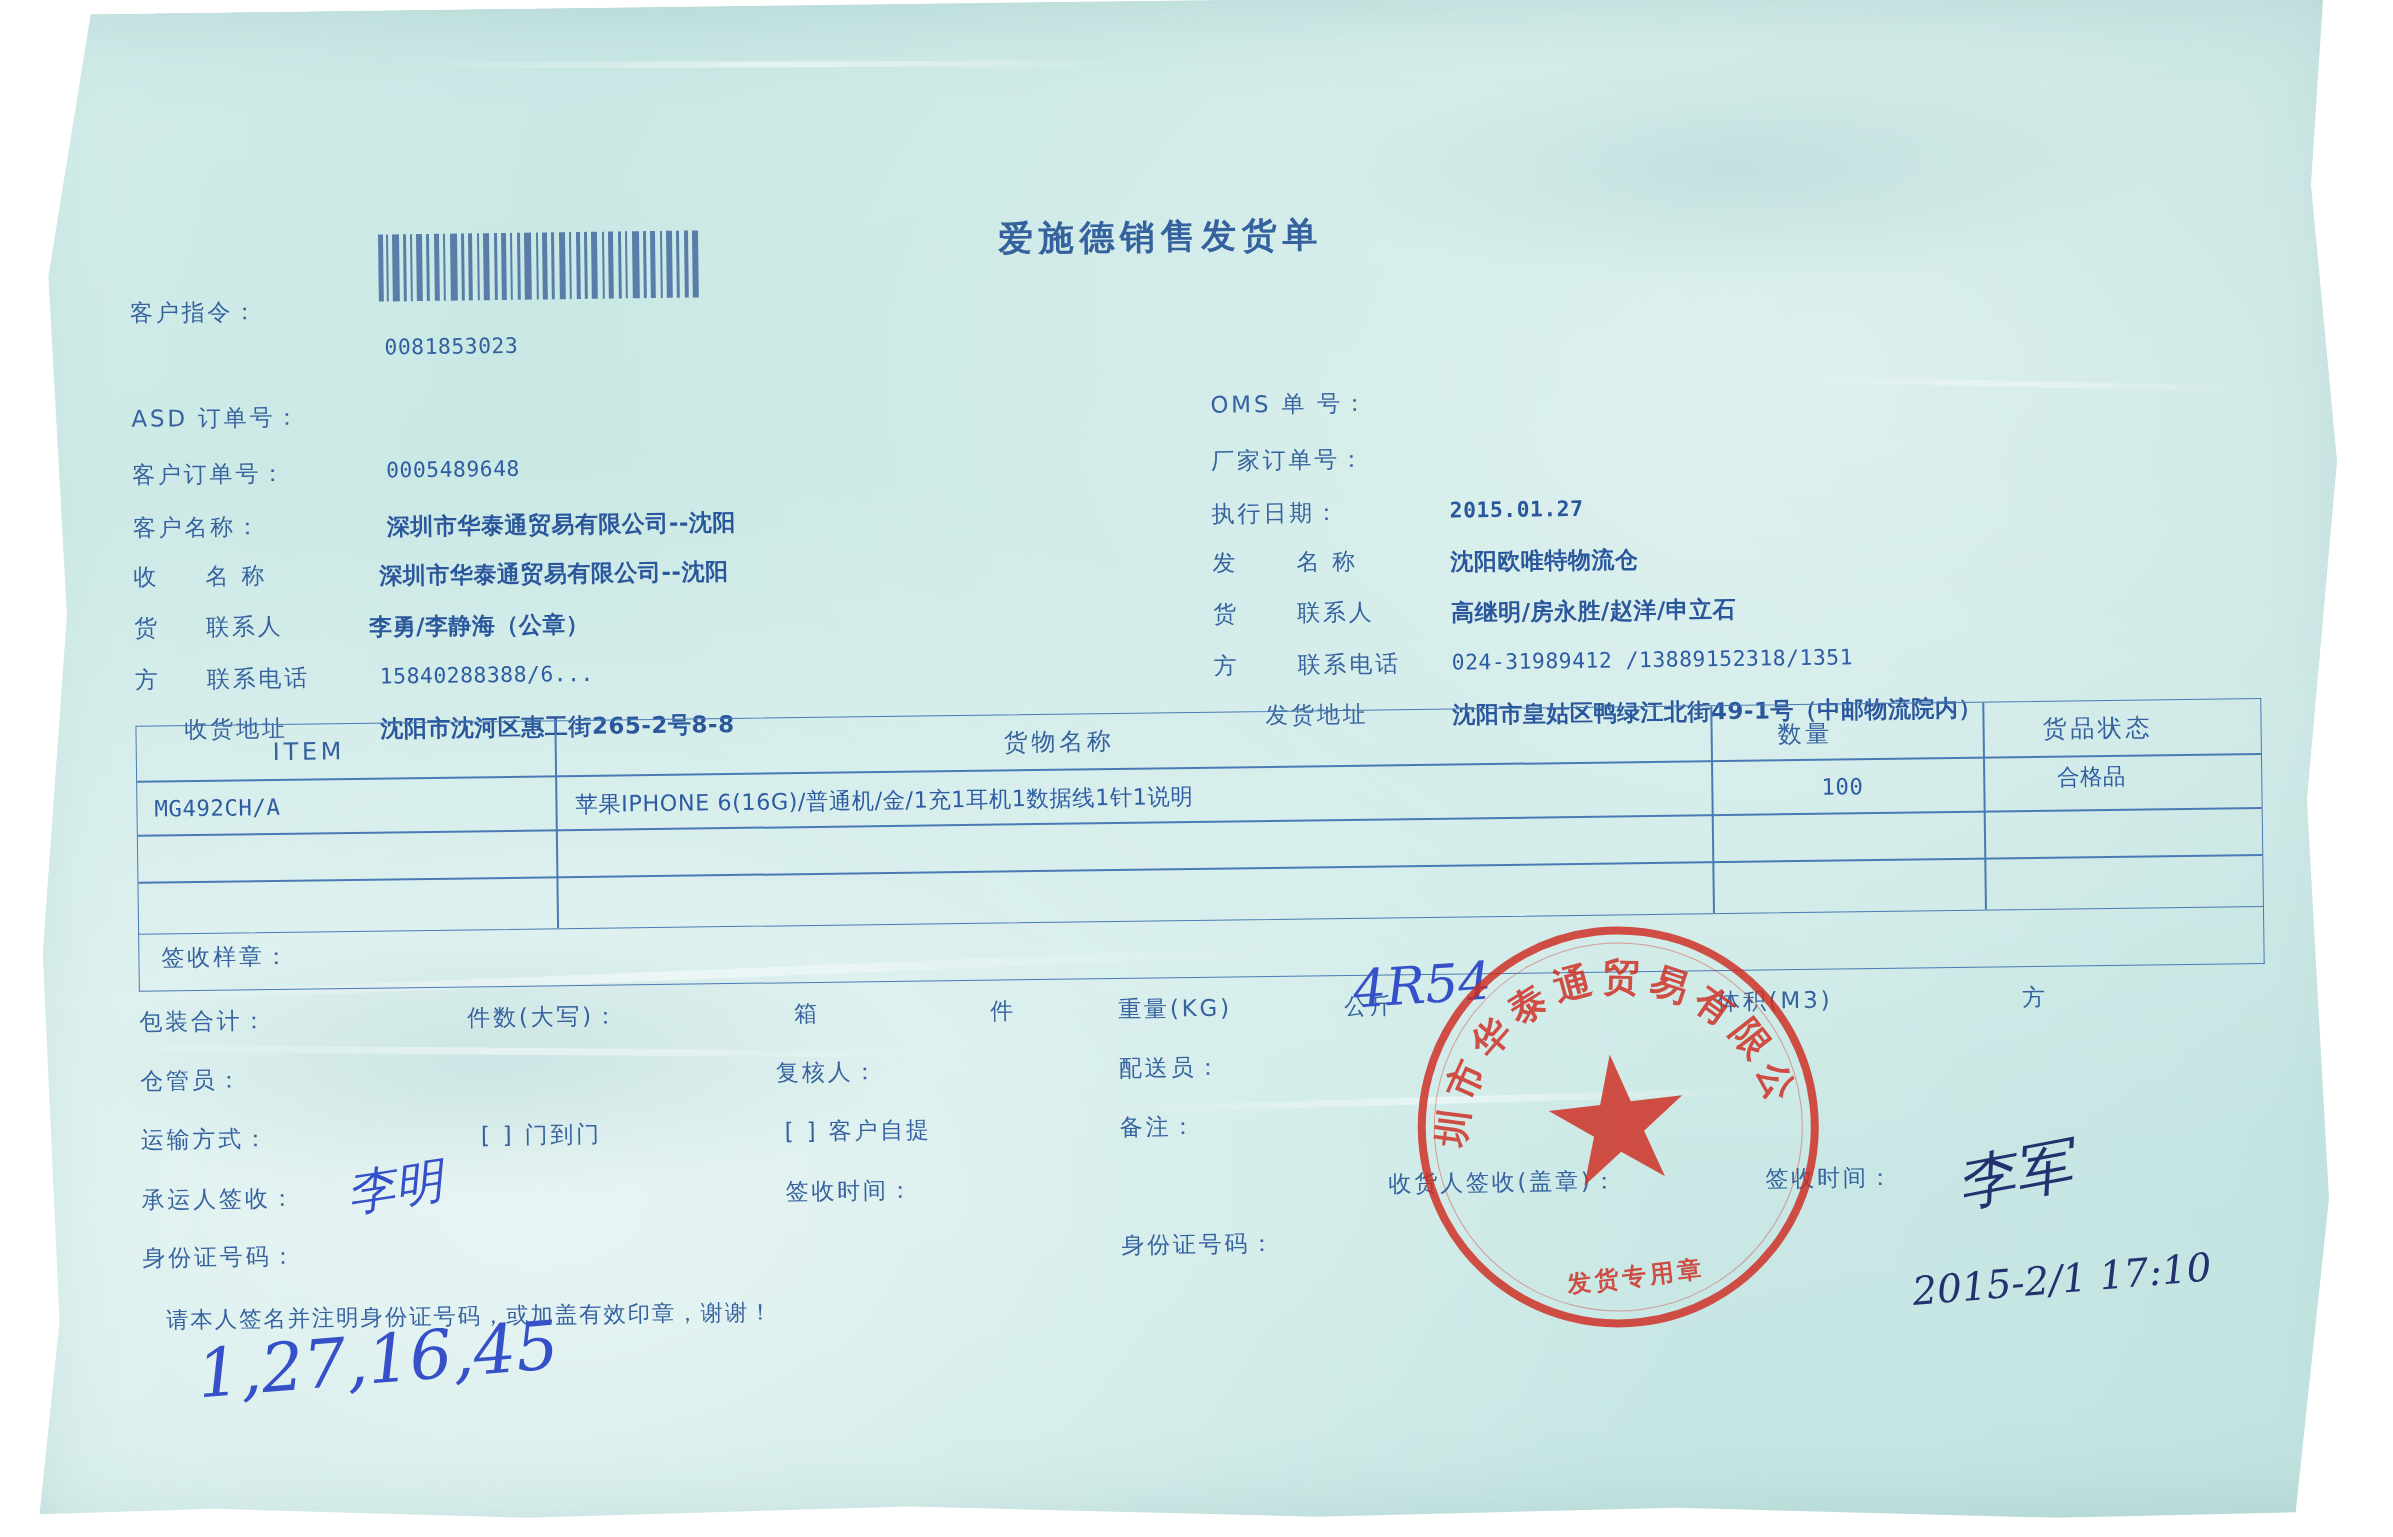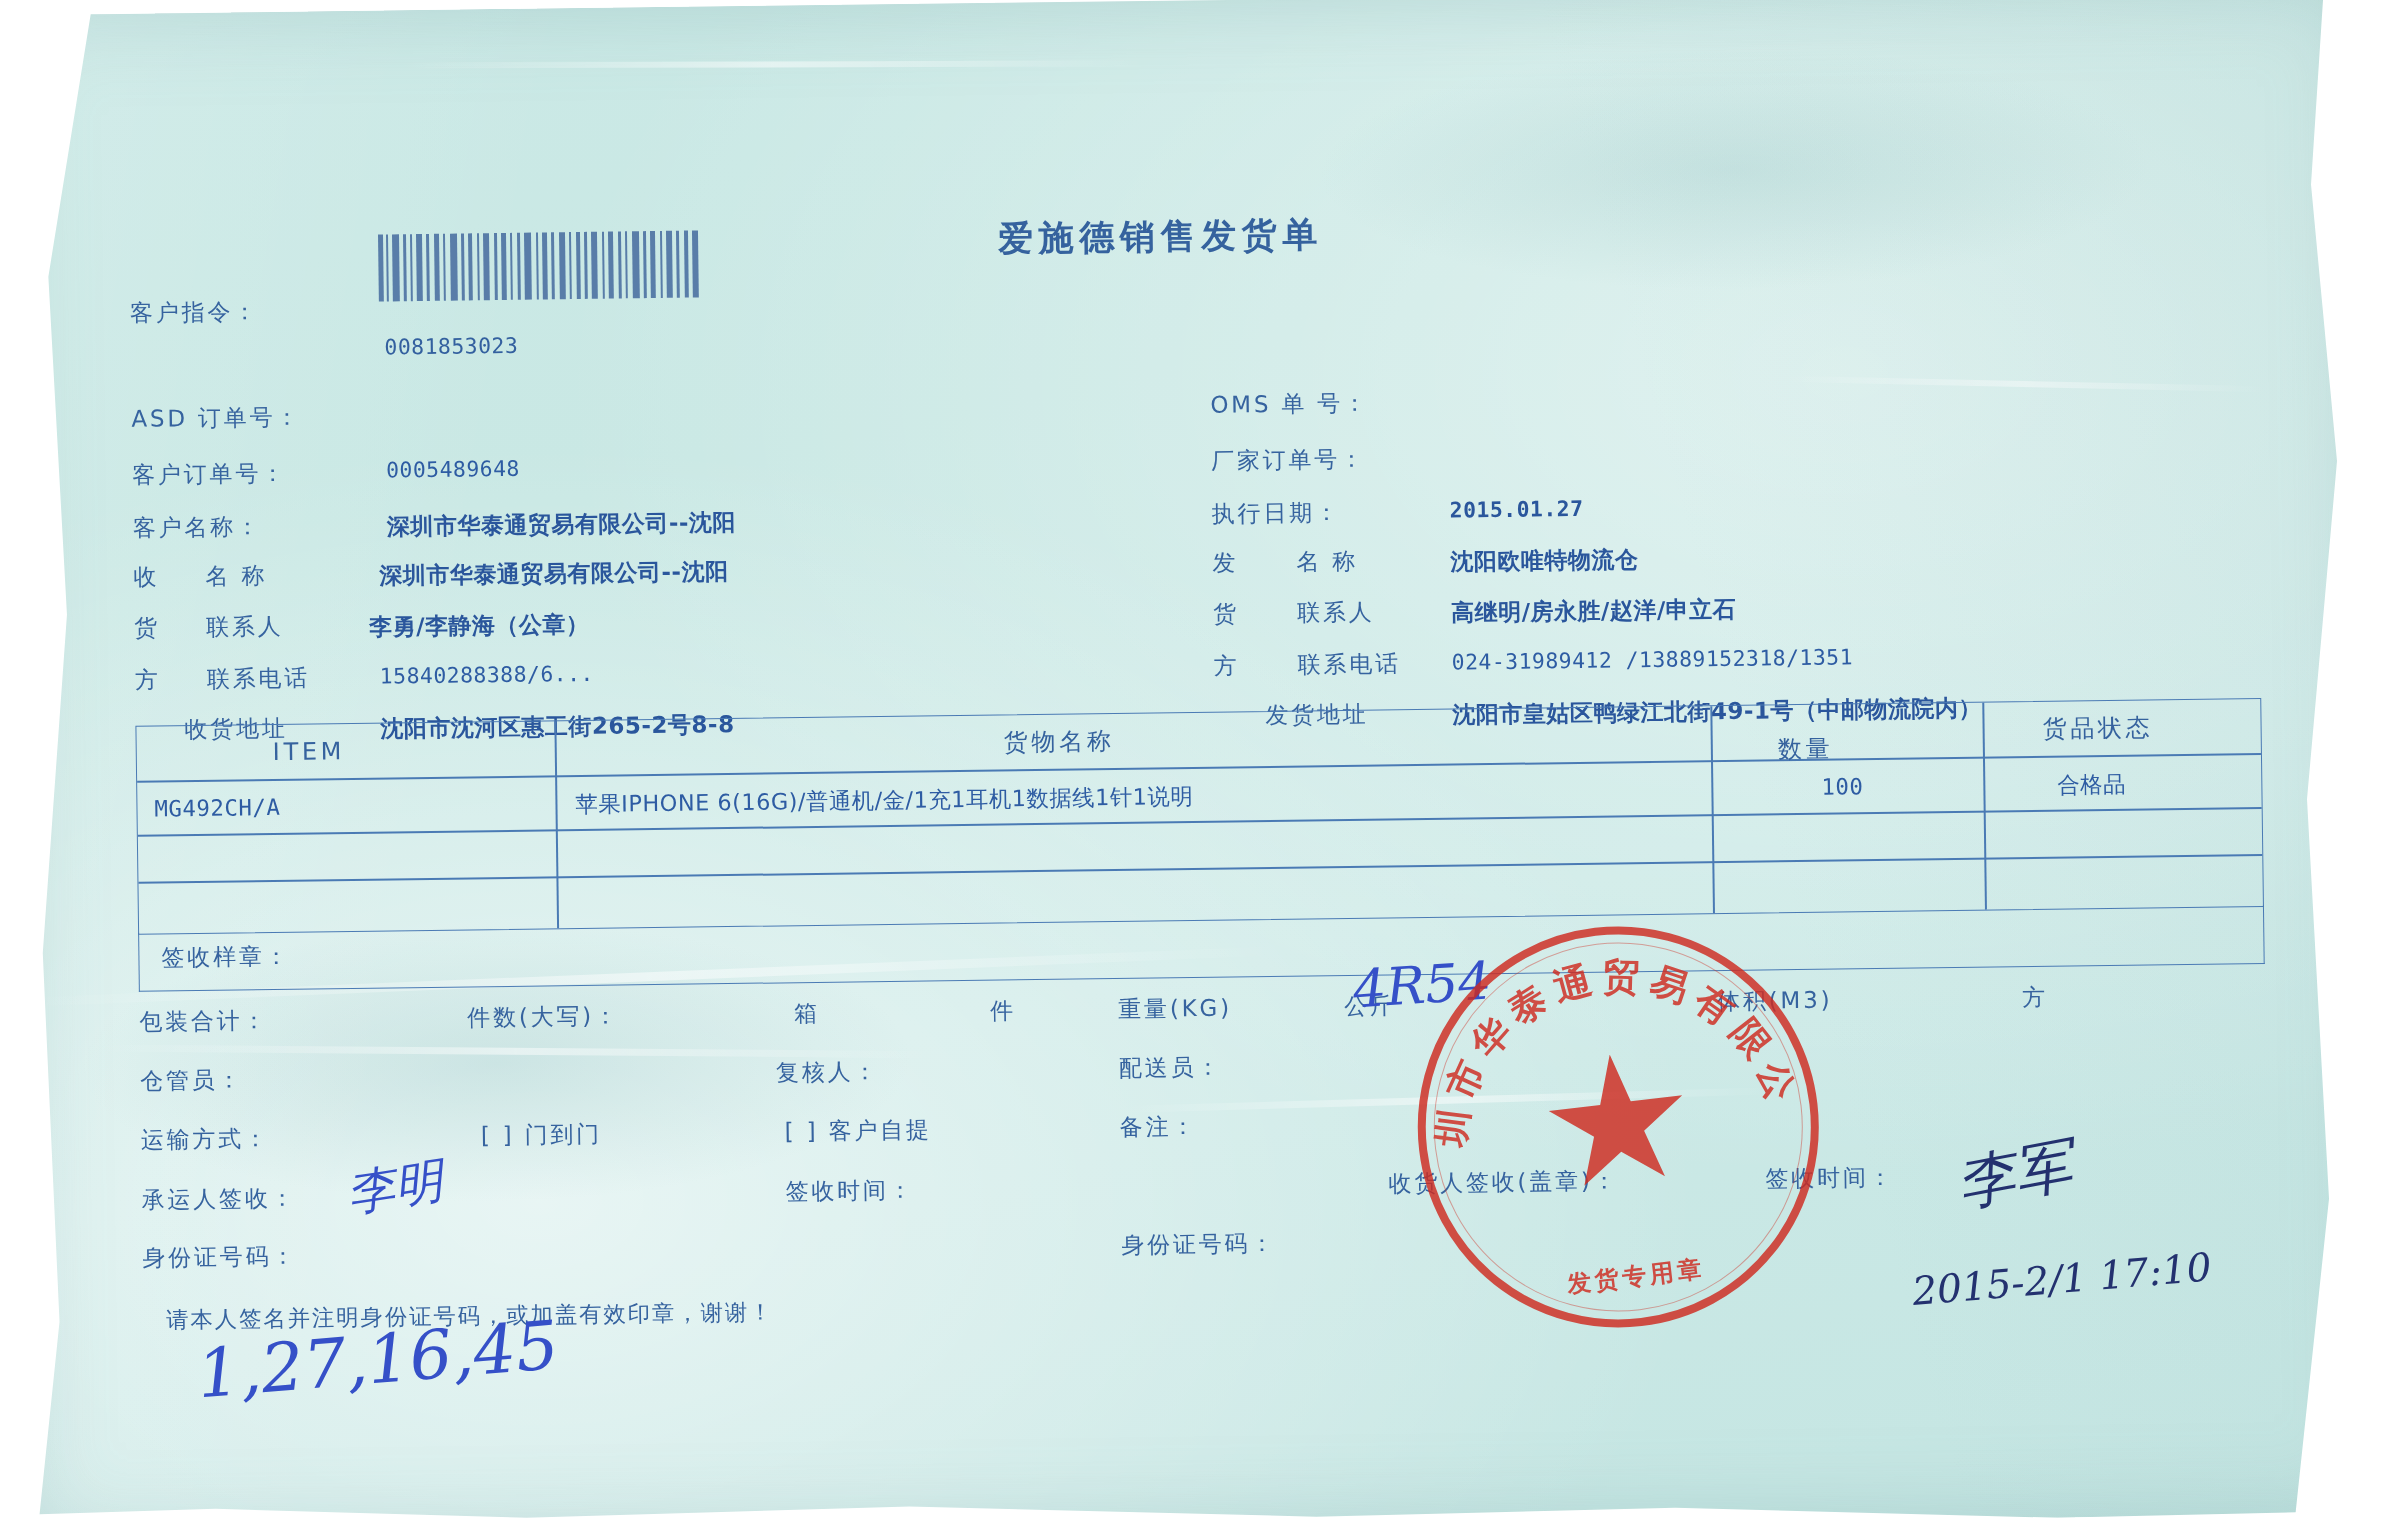--- a/index.html
+++ b/index.html
@@ -353,27 +353,27 @@
     <div class="tbl">
       <div class="vline" style="left:418px;"></div>
       <div class="vline" style="left:1574px;"></div>
       <div class="vline" style="left:1846px;"></div>
       <div class="hline" style="top:54px;"></div>
       <div class="hline" style="top:108px;"></div>
       <div class="hline" style="top:155px;"></div>
 
       <div class="th" style="left:136px; top:13px;">ITEM</div>
       <div class="th" style="left:867px; top:11.2px;">货物名称</div>
-      <div class="th" style="left:1641px; top:28px;">数量</div>
+      <div class="th" style="left:1641px; top:13px;">数量</div>
       <div class="th" style="left:1906px; top:11.2px;">货品状态</div>
 
       <div class="td mono" style="left:17px; top:69px;">MG492CH/A</div>
       <div class="td" style="left:438px; top:68px;">苹果IPHONE 6(16G)/普通机/金/1充1耳机1数据线1针1说明</div>
       <div class="td mono" style="left:1684px; top:69px;">100</div>
-      <div class="td" style="left:1920px; top:68px;">合格品</div>
+      <div class="td" style="left:1920px; top:60px;">合格品</div>
     </div>
 
     <div class="sigbox"></div>
     <div class="t lbl" style="left:142px; top:929px;">签收样章：</div>
 
     <div class="t lbl" style="left:119px; top:993px;">包装合计：</div>
     <div class="t lbl" style="left:447px; top:993px;">件数(大写)：</div>
     <div class="t lbl" style="left:774px; top:993px;">箱</div>
     <div class="t lbl" style="left:970px; top:993px;">件</div>
     <div class="t lbl" style="left:1098px; top:993px;">重量(KG)</div>

